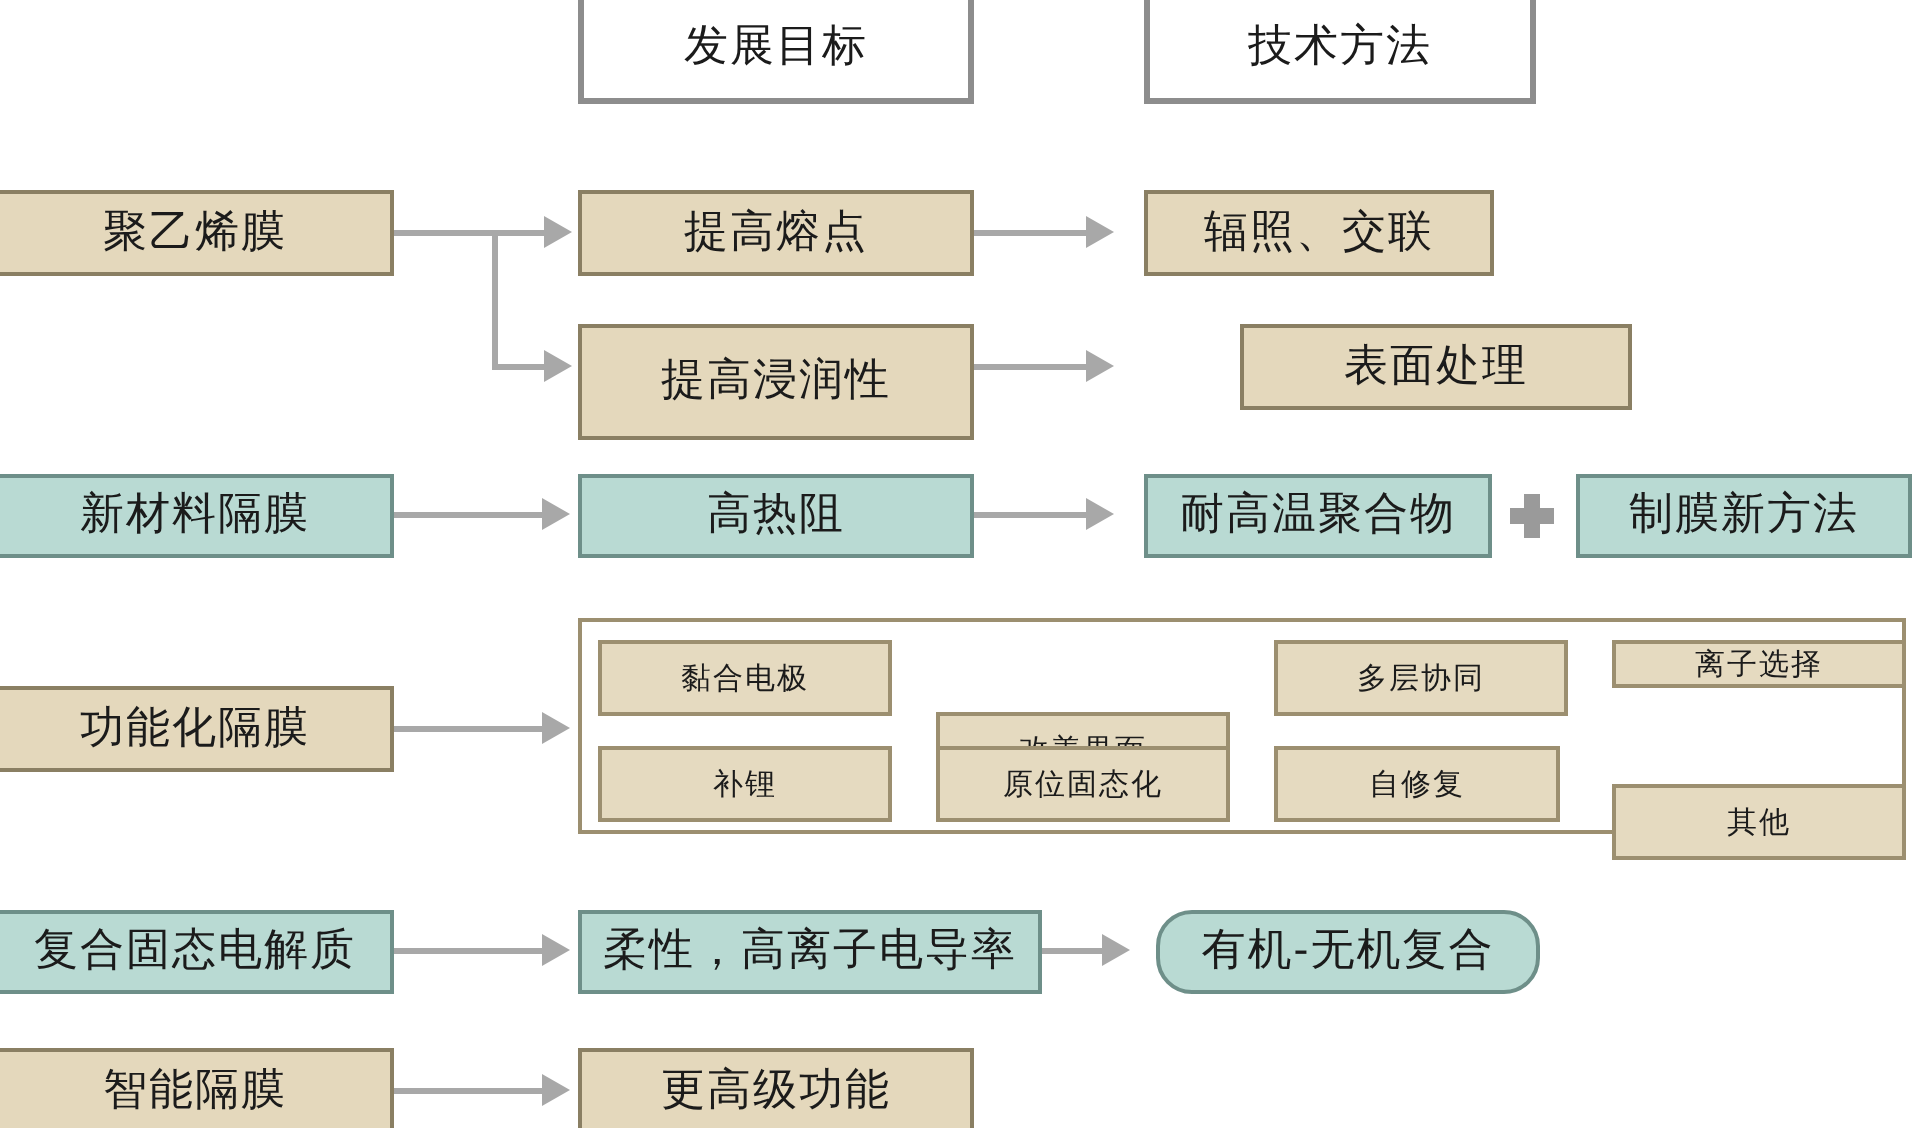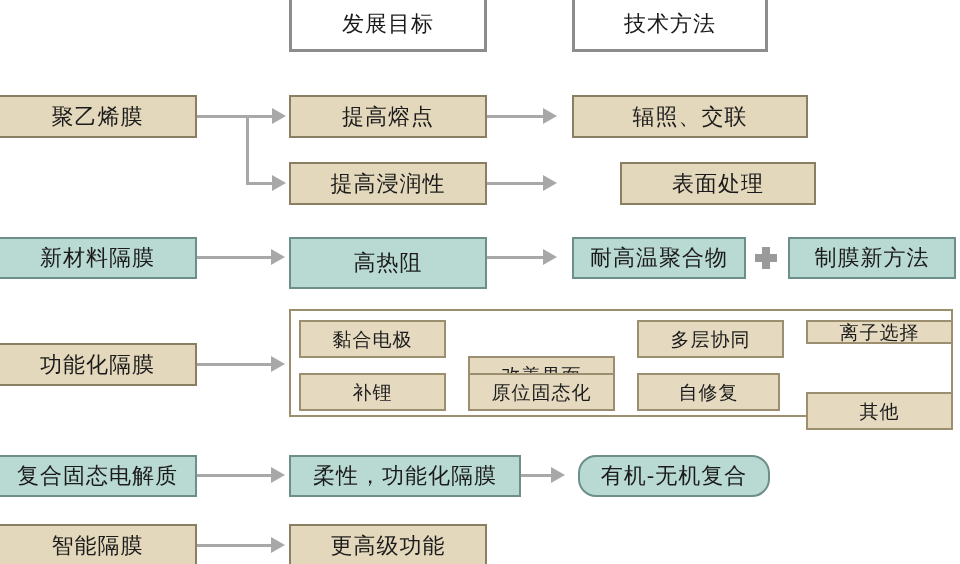--- a/index.html
+++ b/index.html
@@ -36,21 +36,21 @@
     font-size: 22px;
   }
   .box.tan {
     background: #e4d8bc;
     border: 2px solid #8a7f63;
     font-size: 22px;
   }
   .box.tan-sm {
     background: #e5dac0;
     border: 2px solid #9c8f70;
-    font-size: 19px;
+    font-size: 15px;
   }
   .box.teal {
     background: #b9dad3;
     border: 2px solid #6e8f89;
     font-size: 22px;
   }
   .group-frame {
     position: absolute;
     box-sizing: border-box;
     background: #ffffff;
@@ -101,35 +101,35 @@
 
   <div class="conn v" style="left:246px; top:115px; height:70px;"></div>
 
   <div class="conn h" style="left:246px; top:115px; width:28px;"></div>
   <div class="arrowhead" style="left:272px; top:108px;"></div>
 
   <div class="conn h" style="left:246px; top:182px; width:28px;"></div>
   <div class="arrowhead" style="left:272px; top:175px;"></div>
 
   <div class="box tan" style="left:289px; top:95px; width:198px; height:43px;">提高熔点</div>
-  <div class="box tan" style="left:289px; top:162px; width:198px; height:43px;">提高浸润性</div>
+  <div class="box tan" style="left:289px; top:162px; width:198px; height:58px;">提高浸润性</div>
 
   <div class="conn h" style="left:487px; top:115px; width:58px;"></div>
   <div class="arrowhead" style="left:543px; top:108px;"></div>
   <div class="conn h" style="left:487px; top:182px; width:58px;"></div>
   <div class="arrowhead" style="left:543px; top:175px;"></div>
 
-  <div class="box tan" style="left:572px; top:95px; width:236px; height:43px;">辐照、交联</div>
+  <div class="box tan" style="left:572px; top:95px; width:175px; height:43px;">辐照、交联</div>
   <div class="box tan" style="left:572px; top:162px; width:196px; height:43px;margin-left:48px;">表面处理</div>
 
   <div class="box teal" style="left:-2px; top:237px; width:199px; height:42px;">新材料隔膜</div>
   <div class="conn h" style="left:197px; top:256px; width:76px;"></div>
   <div class="arrowhead" style="left:271px; top:249px;"></div>
 
-  <div class="box teal" style="left:289px; top:237px; width:198px; height:52px;">高热阻</div>
+  <div class="box teal" style="left:289px; top:237px; width:198px; height:42px;">高热阻</div>
 
   <div class="conn h" style="left:487px; top:256px; width:58px;"></div>
   <div class="arrowhead" style="left:543px; top:249px;"></div>
 
   <div class="box teal" style="left:572px; top:237px; width:174px; height:42px;">耐高温聚合物</div>
   <div class="plus" style="left:755px; top:247px;"></div>
   <div class="box teal" style="left:788px; top:237px; width:168px; height:42px;">制膜新方法</div>
 
   <div class="box tan" style="left:-2px; top:343px; width:199px; height:43px;">功能化隔膜</div>
   <div class="conn h" style="left:197px; top:363px; width:76px;"></div>
@@ -144,21 +144,21 @@
 
   <div class="box tan-sm" style="left:299px; top:373px; width:147px; height:38px;">补锂</div>
   <div class="box tan-sm" style="left:468px; top:373px; width:147px; height:38px;">原位固态化</div>
   <div class="box tan-sm" style="left:637px; top:373px; width:143px; height:38px;">自修复</div>
   <div class="box tan-sm" style="left:806px; top:392px; width:147px; height:38px;">其他</div>
 
   <div class="box teal" style="left:-2px; top:455px; width:199px; height:42px;">复合固态电解质</div>
   <div class="conn h" style="left:197px; top:474px; width:76px;"></div>
   <div class="arrowhead" style="left:271px; top:467px;"></div>
 
-  <div class="box teal" style="left:289px; top:455px; width:232px; height:42px;">柔性，功能化隔膜</div>
+  <div class="box teal" style="left:289px; top:455px; width:232px; height:42px;">柔性，高离子电导率</div>
 
   <div class="conn h" style="left:521px; top:474px; width:33px;"></div>
   <div class="arrowhead" style="left:551px; top:467px;"></div>
 
   <div class="box teal" style="left:578px; top:455px; width:192px; height:42px;border-radius:18px;">有机-无机复合</div>
 
   <div class="box tan" style="left:-2px; top:524px; width:199px; height:43px;">智能隔膜</div>
   <div class="conn h" style="left:197px; top:544px; width:76px;"></div>
   <div class="arrowhead" style="left:271px; top:537px;"></div>
 

